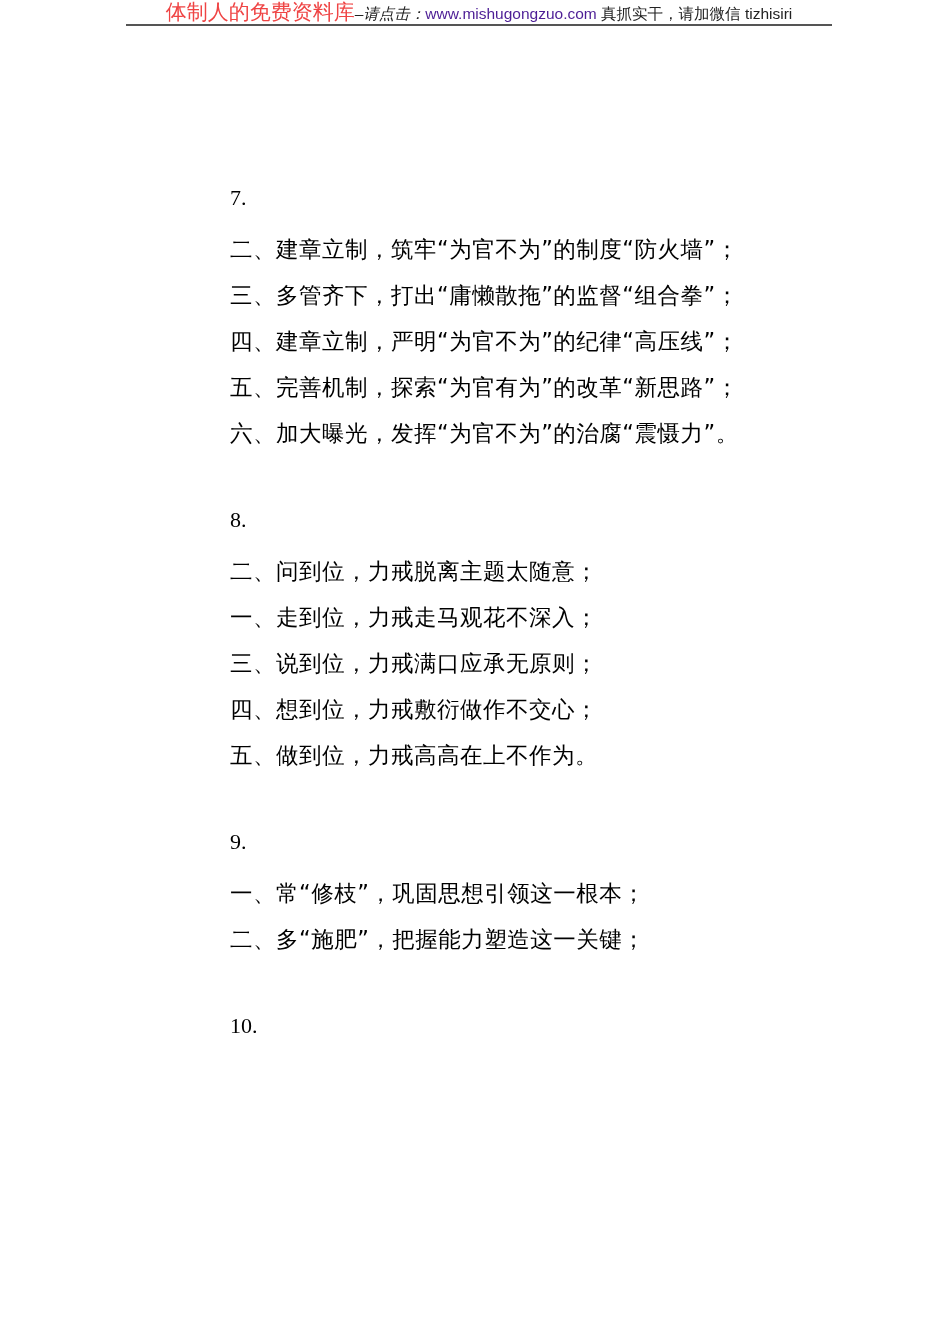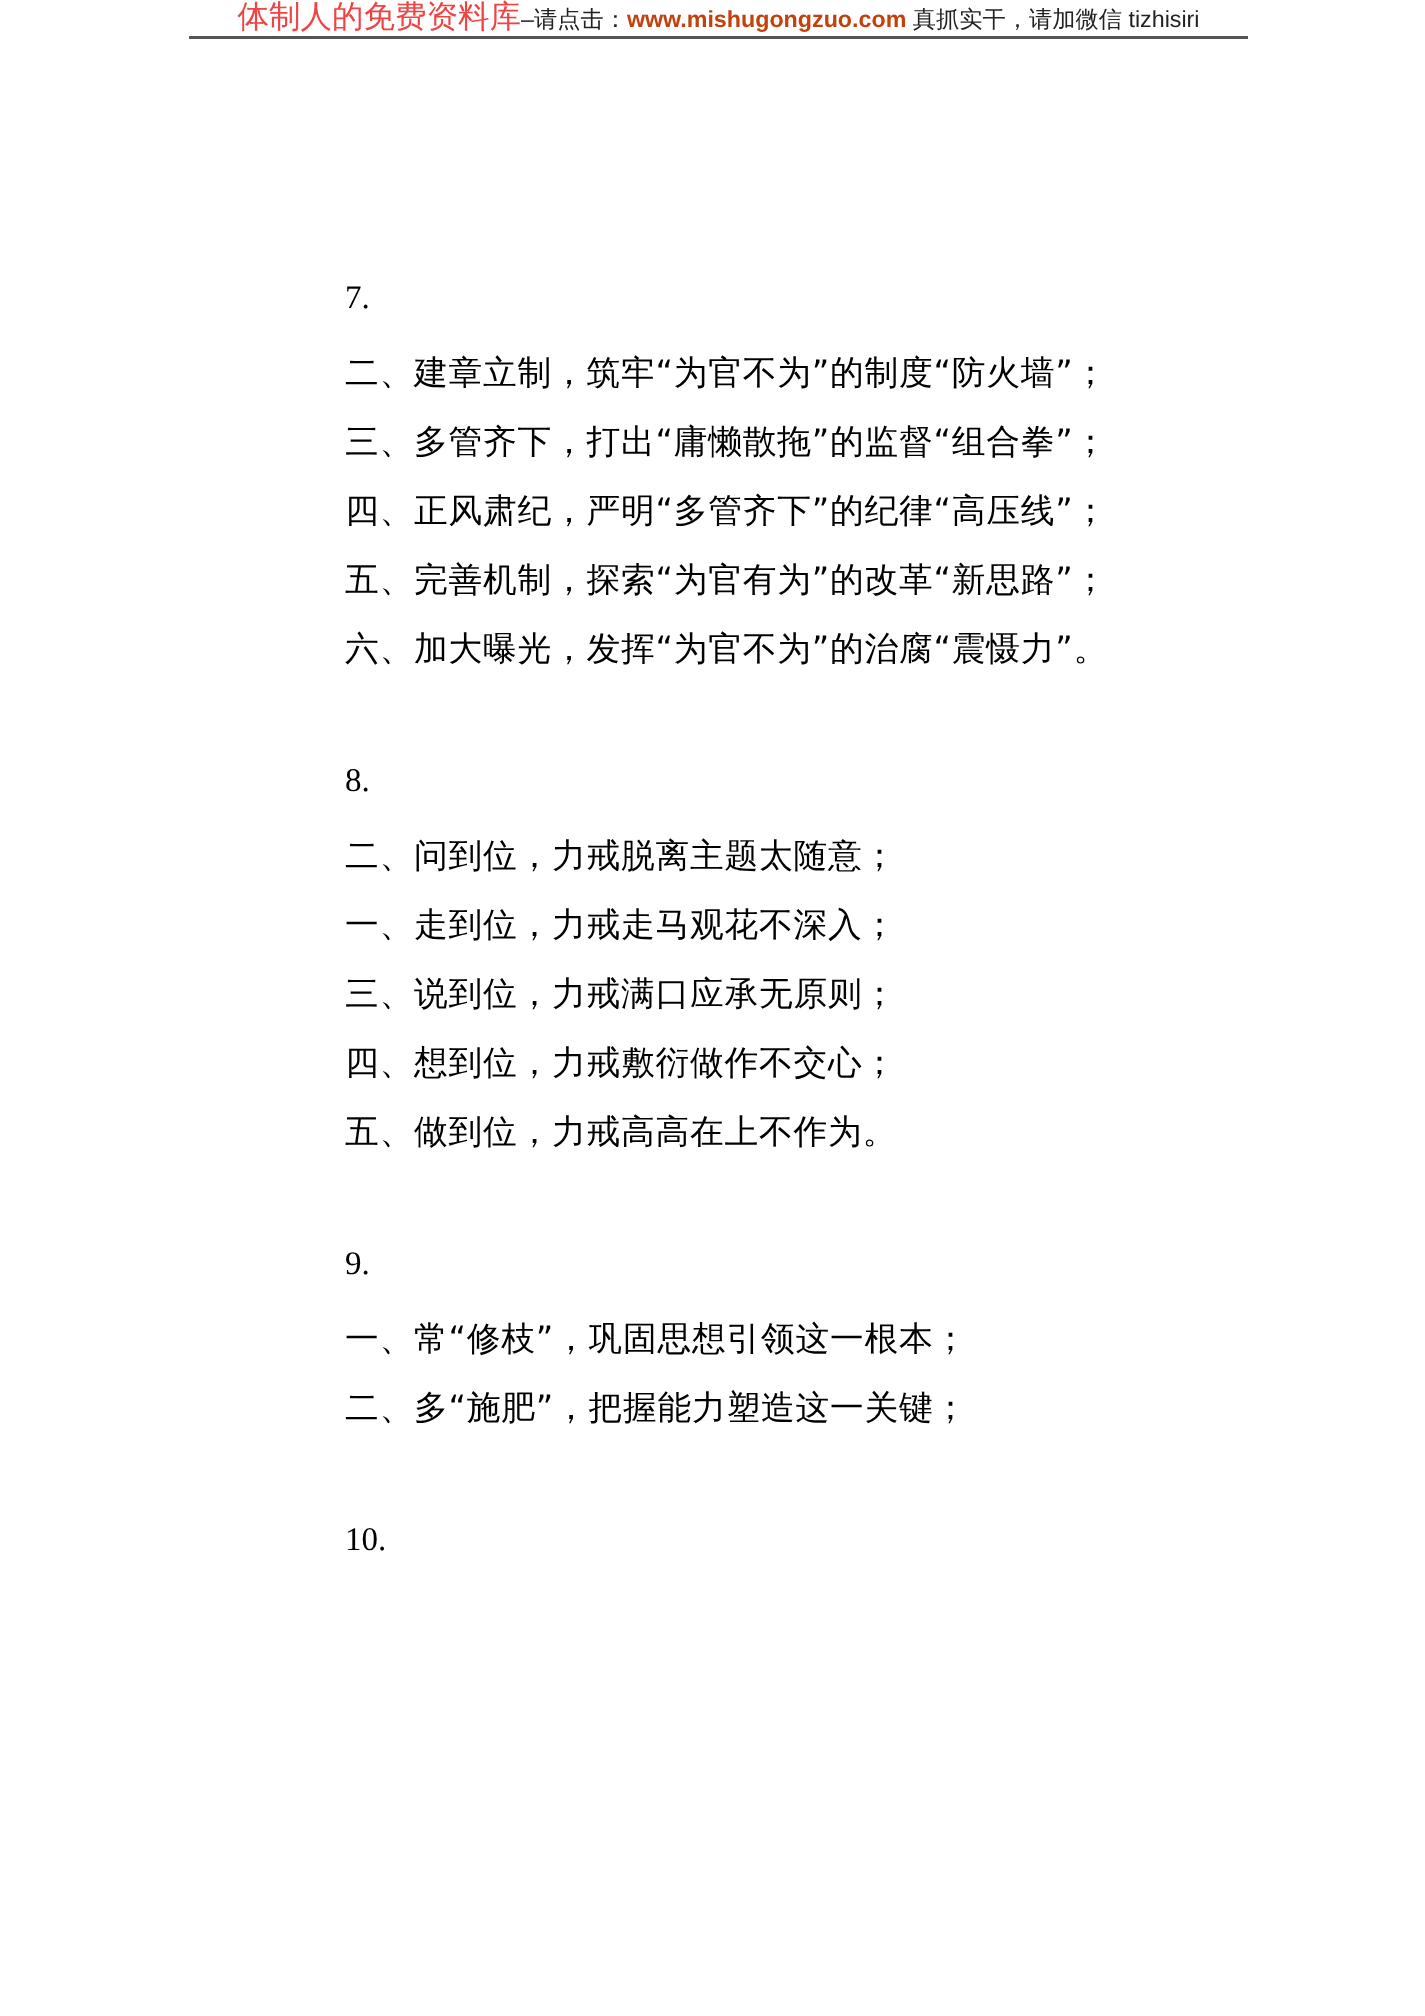--- a/index.html
+++ b/index.html
@@ -22,22 +22,22 @@
       width: 706px;
       height: 24px;
       border-bottom: 2px solid #555555;
       text-align: center;
       white-space: nowrap;
       font-size: 15.5px;
       line-height: 24px;
       font-family: "Liberation Sans", "DejaVu Sans", sans-serif;
     }
     .header .brand { color: #ef4444; font-size: 21px; }
-    .header .prompt { color: #222222; }
-    .header .url { color: #c2410c; font-weight: bold; }
+    .header .prompt { color: #222222; font-style: italic; }
+    .header .url { color: #4c1d95; }
     .header .contact { color: #222222; }
 
     .page {
       position: absolute;
       left: 230px;
       top: 180px;
       width: 620px;
     }
     .section {
       margin-bottom: 46px;
@@ -62,21 +62,21 @@
 <div class="header">
   <span class="brand">体制人的免费资料库</span><span class="prompt">–请点击：</span><span class="url">www.mishugongzuo.com</span><span class="contact"> 真抓实干，请加微信 tizhisiri</span>
 </div>
 
 <div class="page">
 
   <div class="section">
     <div class="num">7.</div>
     <div class="line">二、建章立制，筑牢“为官不为”的制度“防火墙”；</div>
     <div class="line">三、多管齐下，打出“庸懒散拖”的监督“组合拳”；</div>
-    <div class="line">四、正风肃纪，严明“多管齐下”的纪律“高压线”；</div>
+    <div class="line">四、建章立制，严明“为官不为”的纪律“高压线”；</div>
     <div class="line">五、完善机制，探索“为官有为”的改革“新思路”；</div>
     <div class="line">六、加大曝光，发挥“为官不为”的治腐“震慑力”。</div>
   </div>
 
   <div class="section">
     <div class="num">8.</div>
     <div class="line">二、问到位，力戒脱离主题太随意；</div>
     <div class="line">一、走到位，力戒走马观花不深入；</div>
     <div class="line">三、说到位，力戒满口应承无原则；</div>
     <div class="line">四、想到位，力戒敷衍做作不交心；</div>

